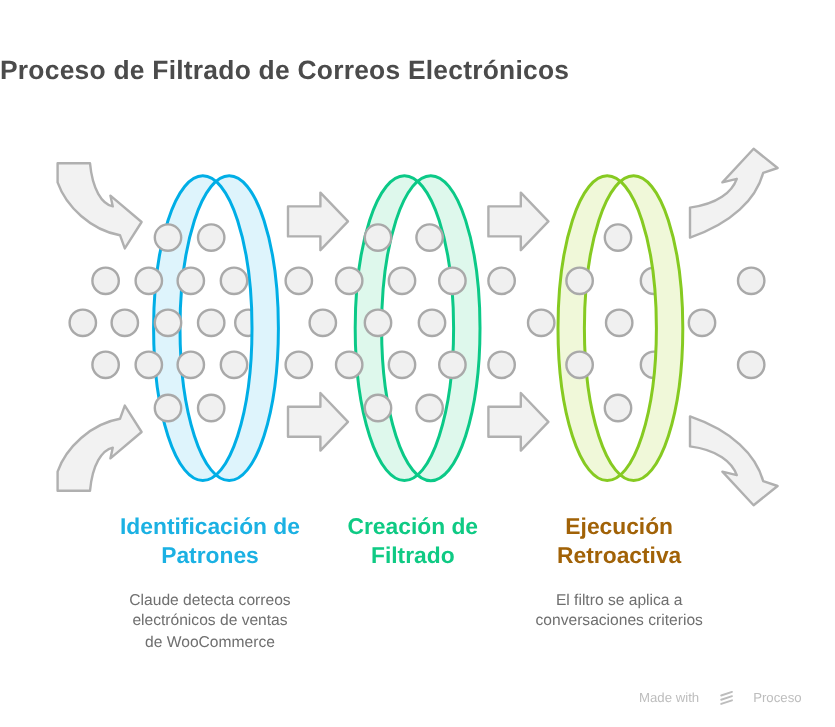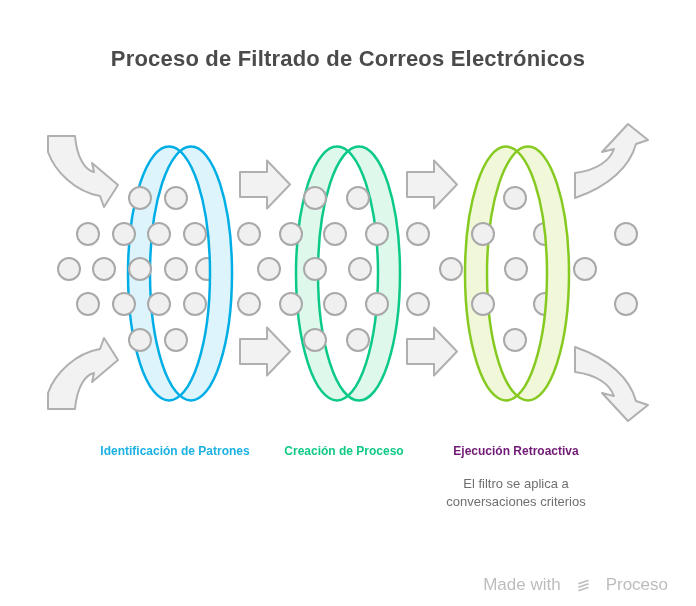--- a/index.html
+++ b/index.html
@@ -1,35 +1,35 @@
 <!DOCTYPE html>
 <html><head>
 <meta charset="utf-8">
 <style>
   html,body{margin:0;padding:0;background:#ffffff;}
   body{width:696px;height:606px;position:relative;overflow:hidden;
        font-family:"Liberation Sans",sans-serif;}
-  .title{position:absolute;top:46px;left:0;width:696px;text-align:center;
+  .title{position:absolute;top:46px;left:0;width:696px;
          font-size:22px;font-weight:bold;color:#4b4b4b;letter-spacing:.2px;}
   svg.diagram{position:absolute;left:0;top:0;}
   .arrow{fill:#f2f2f2;stroke:#b0b0b0;stroke-width:2;stroke-linejoin:round;}
   .step{position:absolute;text-align:center;}
-  .step .heading{font-size:12px;font-weight:bold;line-height:1.25;margin:16px auto;}
+  .step .heading{font-size:19px;font-weight:bold;line-height:1.25;margin:0 auto;}
   .step .desc{font-size:13px;color:#6f6f6f;line-height:1.38;margin:15px auto 0;}
   #step-1{left:85px;top:428px;width:180px;}
   #step-1 .heading{max-width:150px;}
   #step-1 .desc{max-width:135px;}
   #step-2{left:269px;top:428px;width:150px;}
   #step-2 .heading{max-width:120px;}
   #step-2 .desc{max-width:116px;}
   #step-3{left:436px;top:428px;width:160px;}
   #step-3 .heading{max-width:132px;}
   #step-3 .desc{max-width:146px;}
   .footer{position:absolute;top:575px;right:28px;display:flex;align-items:center;
-          gap:16px;font-size:17px;color:#bdbdbd;}
+          gap:16px;font-size:11px;color:#bdbdbd;}
   .footer svg{display:block;}
 </style>
 </head>
 <body>
 
 <div class="title">Proceso de Filtrado de Correos Electrónicos</div>
 
 <svg class="diagram" width="696" height="606" viewBox="0 0 696 606" xmlns="http://www.w3.org/2000/svg">
   <g id="dots-behind">
       <circle cx="545" cy="234" r="11" fill="#f0f0f0" stroke="#a9a9a9" stroke-width="2"></circle>
@@ -98,26 +98,27 @@
     <use href="#block-arrow" transform="translate(167,167)"></use>
 
     <path id="curved-out" class="arrow" d="M 575,173 C 598,170 610,160 614,149 L 602,152 L 628,124 L 648,140 L 636,144
              C 630,166 610,186 575,198 Z"></path>
     <use href="#curved-out" transform="translate(0,545) scale(1,-1)"></use>
   </g>
 </svg>
 
 <div class="step" id="step-1">
   <div class="heading" style="color: rgb(27, 177, 227);">Identificación de Patrones</div>
+  <div class="desc">Claude detecta correos electrónicos de ventas de WooCommerce</div>
 </div>
 <div class="step" id="step-2">
-  <div class="heading" style="color: rgb(15, 202, 132);">Creación de Proceso</div>
+  <div class="heading" style="color: rgb(15, 202, 132);">Creación de Filtrado</div>
 </div>
 <div class="step" id="step-3">
-  <div class="heading" style="color: #701a75;">Ejecución Retroactiva</div>
+  <div class="heading" style="color: #a16207;">Ejecución Retroactiva</div>
   <div class="desc">El filtro se aplica a conversaciones criterios</div>
 </div>
 
 <div class="footer">
   <span>Made with</span>
   <svg width="13" height="13" viewBox="0 0 13 13">
     <path d="M2,4.6 L11,1.6 M2,8.1 L11,5.1 M2,11.6 L11,8.6" stroke="#bdbdbd" stroke-width="1.6" fill="none" stroke-linecap="round"></path>
   </svg>
   <span>Proceso</span>
 </div>

